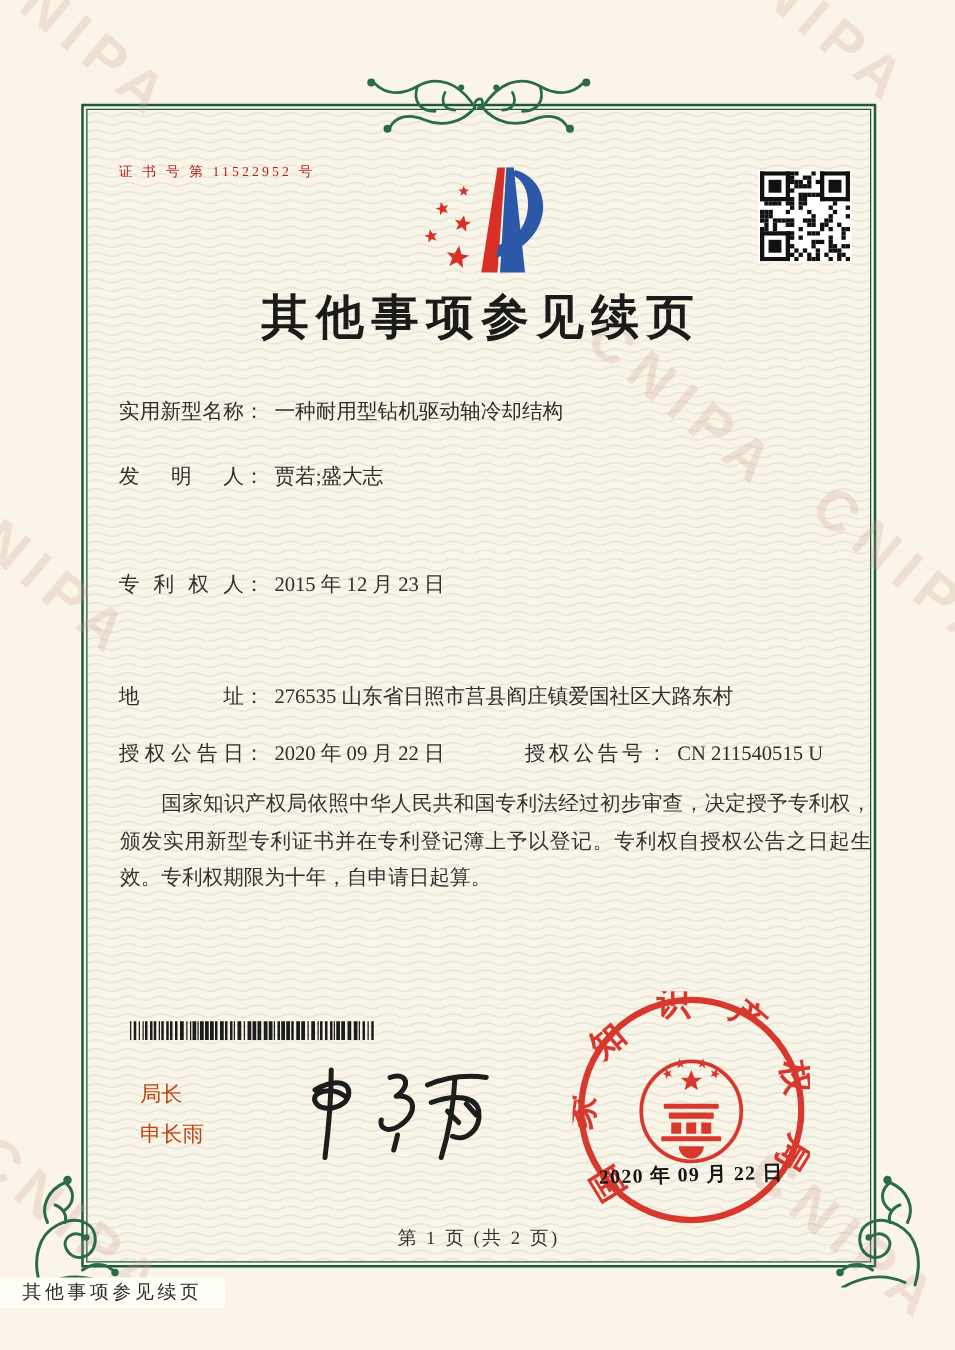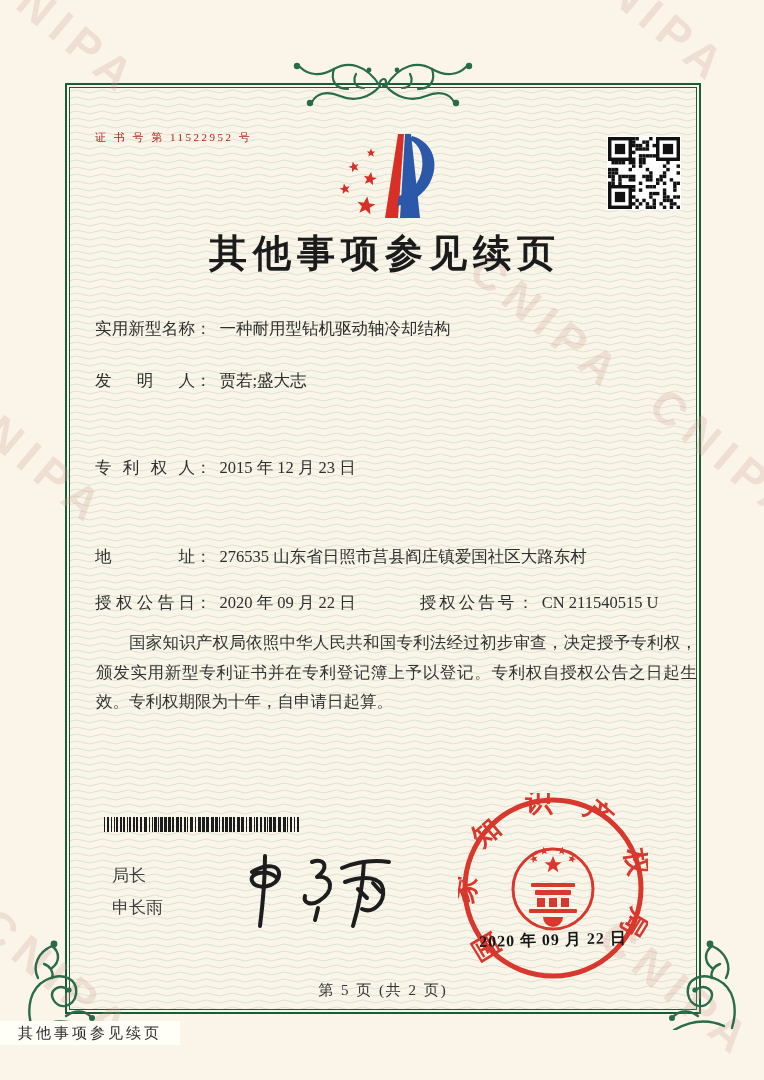--- a/index.html
+++ b/index.html
@@ -44,21 +44,21 @@
   .grant-pair .flabel{width:auto;letter-spacing:3px;}
 
   .body-text{position:absolute;z-index:3;left:83px;top:628px;width:601px;font-size:16.5px;
              line-height:29.5px;color:#333;text-align:justify;margin-left:13px;}
   .body-text p{text-indent:2em;}
 
   .barcode{position:absolute;z-index:3;left:104px;top:817px;width:202px;height:15px;display:flex;align-items:stretch;}
   .barcode i{display:block;background:#1c1c1c;height:100%;}
 
   .signer{position:absolute;z-index:3;left:112px;top:860px;font-family:"Liberation Sans","DejaVu Sans",sans-serif;
-          font-size:17px;color:#404040;line-height:32px;}
+          font-size:17px;color:#c2410c;line-height:32px;}
   .signature{position:absolute;z-index:4;left:222px;top:848px;width:178px;height:90px;}
 
   .seal{position:absolute;z-index:3;left:458px;top:793px;width:190px;height:190px;opacity:.92;}
   .seal-date{position:absolute;z-index:4;left:458px;top:930px;width:190px;text-align:center;
              font-size:16px;font-weight:600;color:#161616;letter-spacing:1px;transform:rotate(-1.5deg);}
 
   .page-info{position:absolute;z-index:2;left:65px;width:636px;top:981px;text-align:center;
              font-size:15px;color:#333;letter-spacing:2px;}
   .continuation{position:absolute;z-index:3;left:0;width:764px;top:1024px;text-align:left;font-size:15px;color:#2e2e2e;}
   .continuation span{background:#fffef7;padding:4px 18px;letter-spacing:3px;}
@@ -403,18 +403,18 @@
       <rect x="77" y="97" width="36" height="5" rx="1"></rect>
       <rect x="79" y="105" width="8" height="9"></rect>
       <rect x="91" y="105" width="8" height="9"></rect>
       <rect x="103" y="105" width="8" height="9"></rect>
       <rect x="71" y="116" width="48" height="4" rx="1"></rect>
       <path d="M85 124 a10 10 0 0 0 20 0 z"></path>
     </g>
   </svg>
   <div class="seal-date">2020 年 09 月 22 日</div>
 
-  <div class="page-info">第 5 页 (共 2 页)</div>
+  <div class="page-info">第 1 页 (共 2 页)</div>
   <div class="continuation">
     <span>其他事项参见续页</span>
   </div>
 
 </div>
 
 </body></html>

